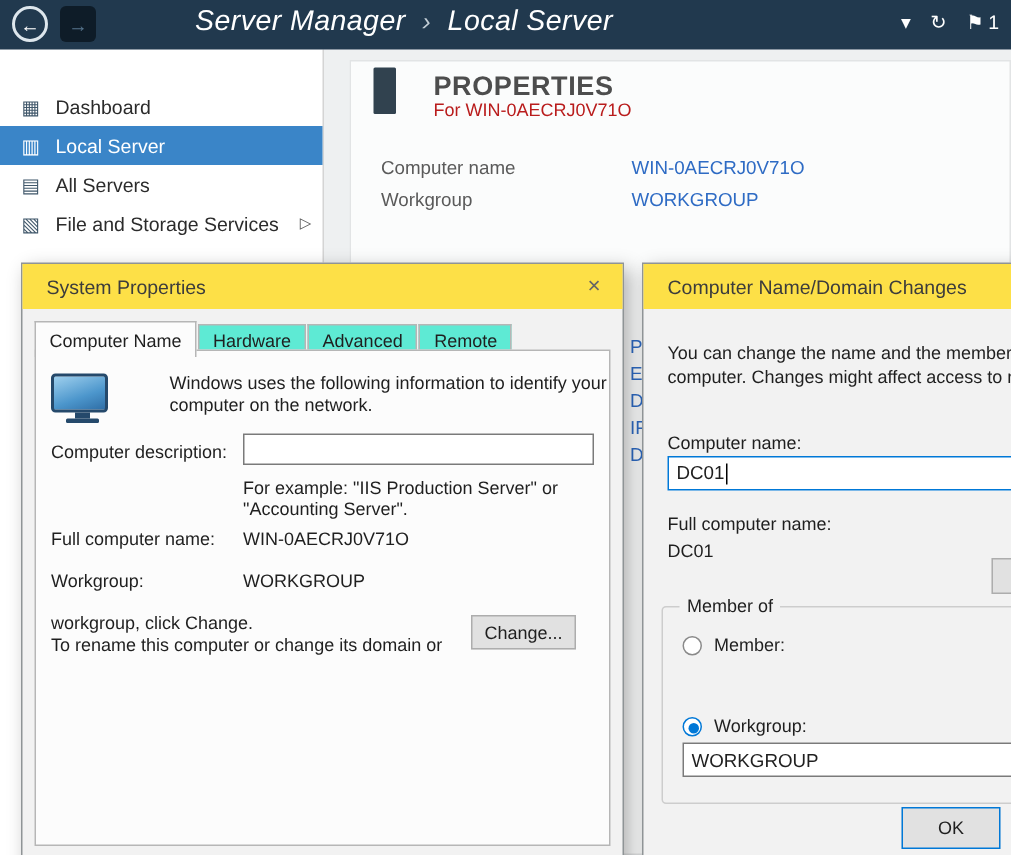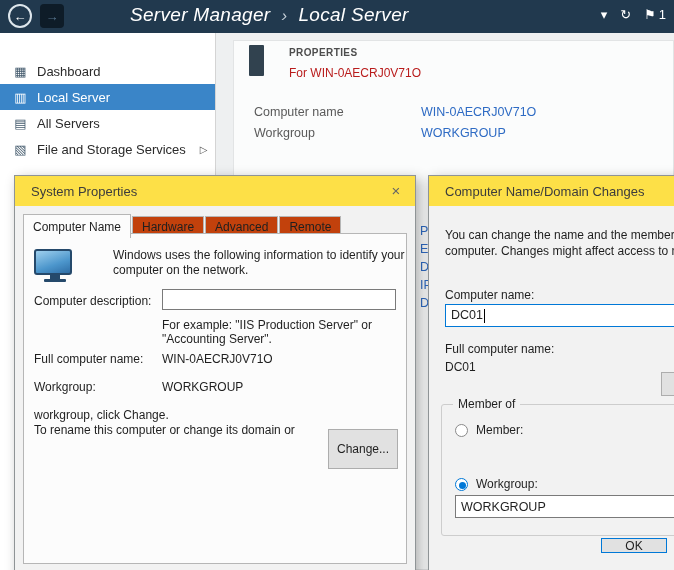--- a/index.html
+++ b/index.html
@@ -39,21 +39,21 @@
     font-size:13px; color:#2b2b2b; cursor:pointer; white-space:nowrap; }
   .nav-item .nav-icon { width:15px; text-align:center; font-size:13px; color:#41586b; }
   .nav-item.selected { background:#3a85c8; color:#fff; }
   .nav-item.selected .nav-icon { color:#fff; }
   .nav-item .expand { font-size:10px; color:#555; margin-left:5px; }
 
   
   .main { position:absolute; top:33px; left:216px; right:0; bottom:0; background:#eef0f1; z-index:0; }
   .tile { position:absolute; left:17px; top:7px; right:0; bottom:0; background:#fbfcfc; border:1px solid #e2e4e5; }
   .tile-icon { position:absolute; left:15px; top:4px; width:15px; height:31px; background:#31424f; border-radius:1px; }
-  .tile-title { position:absolute; left:55px; top:6px; font-size:10px; font-weight:bold; color:#4d4d4d; letter-spacing:.4px; }
+  .tile-title { position:absolute; left:55px; top:6px; font-size:18px; font-weight:bold; color:#4d4d4d; letter-spacing:.4px; }
   .tile-subtitle { position:absolute; left:55px; top:25px; font-size:12px; color:#b91c1c; }
   .prop-rows { position:absolute; left:20px; top:64px; font-size:12.5px; }
   .prop-row { height:21px; display:flex; }
   .prop-label { width:167px; color:#5a5a5a; }
   .prop-value { color:#2e6bc4; cursor:pointer; }
 
   
   .clipped-col { position:absolute; left:420px; top:222px; width:11px; overflow:hidden; z-index:5;
     font-size:12.5px; color:#2e6bc4; line-height:18px; }
   .clipped-col span { display:block; white-space:nowrap; cursor:pointer; }
@@ -66,40 +66,40 @@
   .dialog-close { position:absolute; right:5px; top:4px; width:28px; height:22px; text-align:center;
     line-height:22px; font-size:15px; color:#666; cursor:pointer; }
   .btn { background:#e1e1e1; border:1px solid #adadad; font-size:12px; text-align:center;
     font-family:"Liberation Sans", sans-serif; cursor:pointer; color:#1f1f1f; }
   .txt { background:#fff; border:1px solid #7a7a7a; font-size:12.5px; padding:0 5px;
     font-family:"Liberation Sans", sans-serif; color:#1f1f1f; }
 
   
   .dlg-sysprops { left:14px; top:175px; width:402px; height:440px; z-index:10; }
   .tabs { position:absolute; left:8px; top:37px; display:flex; align-items:flex-end; }
-  .tab { padding:3px 9px; font-size:12px; background:#c2410c; border:1px solid #b6b6b6;
+  .tab { padding:3px 9px; font-size:12px; background:#5eead4; border:1px solid #b6b6b6;
     border-bottom:none; margin-right:1px; cursor:pointer; white-space:nowrap; }
   .tab.active { background:#fcfcfc; position:relative; top:1px; padding-top:5px; padding-bottom:4px; z-index:2; }
   .tab-page { position:absolute; left:8px; right:8px; top:57px; bottom:50px; background:#fcfcfc;
     border:1px solid #b6b6b6; font-size:12px; }
   .monitor { position:absolute; left:10px; top:15px; width:42px; }
   .monitor .screen { width:38px; height:26px; border:2px solid #25496b; border-radius:3px;
     background:linear-gradient(160deg,#9fd0ee 0%,#4c96cc 60%,#2f6ea6 100%); }
   .monitor .stand { width:10px; height:4px; background:#25496b; margin:0 auto; }
   .monitor .base { width:22px; height:3px; background:#25496b; margin:0 auto; border-radius:1px; }
   .sp-intro { position:absolute; left:62px; top:14px; width:302px; line-height:15px;margin-left:27px; }
   .sp-desc-label { position:absolute; left:10px; top:60px; }
   .sp-desc-input { position:absolute; left:138px; top:55px; width:234px; height:21px; }
   .sp-example { position:absolute; left:138px; top:84px; line-height:14px; color:#1f1f1f; }
   .sp-fcn-label { position:absolute; left:10px; top:118px; }
   .sp-fcn-value { position:absolute; left:138px; top:118px; }
   .sp-wg-label  { position:absolute; left:10px; top:146px; }
   .sp-wg-value  { position:absolute; left:138px; top:146px; }
   .sp-rename { position:absolute; left:10px; top:174px; line-height:15px; }
-  .sp-change-btn { position:absolute; left:304px; top:176px; width:70px; height:40px;margin-top:19px; }
+  .sp-change-btn { position:absolute; left:290px; top:176px; width:70px; height:23px; }
 
   
   .dlg-domain { left:428px; top:175px; width:302px; height:440px; z-index:20; font-size:12px; }
   .dc-intro1 { position:absolute; left:16px; top:52px; white-space:nowrap; }
   .dc-intro2 { position:absolute; left:16px; top:68px; white-space:nowrap; }
   .dc-cn-label { position:absolute; left:16px; top:112px; }
   .dc-cn-input { position:absolute; left:16px; top:128px; width:276px; height:23px;
     background:#fff; border:1px solid #0078d7; line-height:21px; padding-left:5px; font-size:12.5px; }
   .caret { display:inline-block; width:1px; height:14px; background:#000; vertical-align:middle; margin-left:1px; }
   .dc-fcn-label { position:absolute; left:16px; top:166px; }
@@ -109,21 +109,21 @@
     border:1px solid #cdcdcd; border-radius:3px; }
   .group-label { position:absolute; left:24px; top:221px; background:#f2f2f2; padding:0 5px; }
   .radio-row { position:absolute; display:flex; align-items:center; gap:8px; cursor:pointer; }
   .radio-domain { left:26px; top:247px; }
   .radio-workgroup { left:26px; top:301px; }
   .radio { position:relative; width:13px; height:13px; border-radius:50%; border:1px solid #8a8a8a; background:#fff; }
   .radio.selected { border-color:#0078d7; }
   .radio.selected::after { content:""; position:absolute; left:3px; top:3px; width:7px; height:7px;
     border-radius:50%; background:#0078d7; }
   .dc-wg-input { position:absolute; left:26px; top:319px; width:262px; height:23px; }
-  .dc-ok-btn { position:absolute; left:172px; top:362px; width:66px; height:15px; border-color:#0078d7; }
+  .dc-ok-btn { position:absolute; left:172px; top:362px; width:66px; height:28px; border-color:#0078d7; }
 </style>
 </head>
 <body>
 
 <div class="topbar">
   <div class="nav-back">
     <span>←</span>
   </div>
   <div class="nav-forward">
     <span>→</span>

